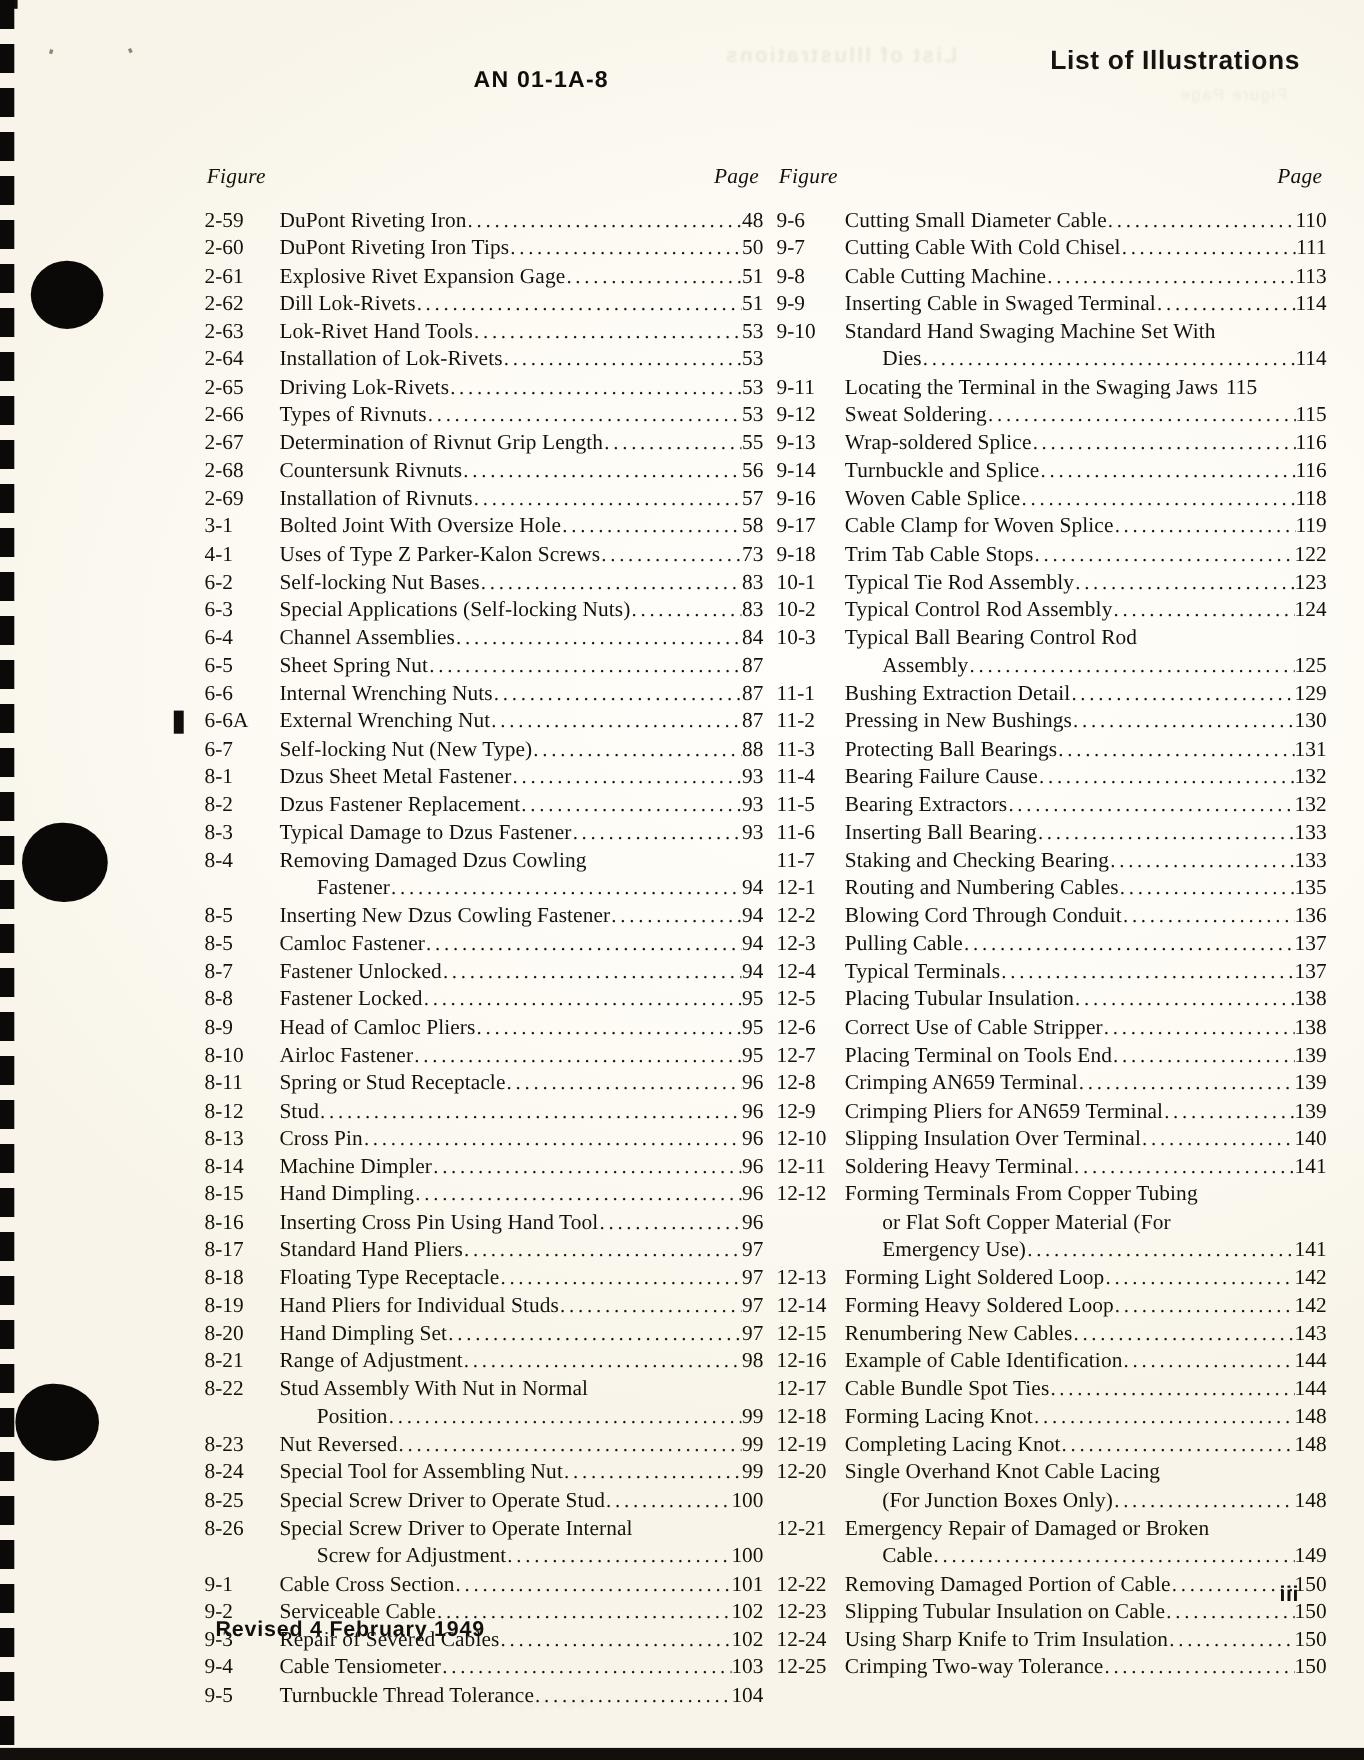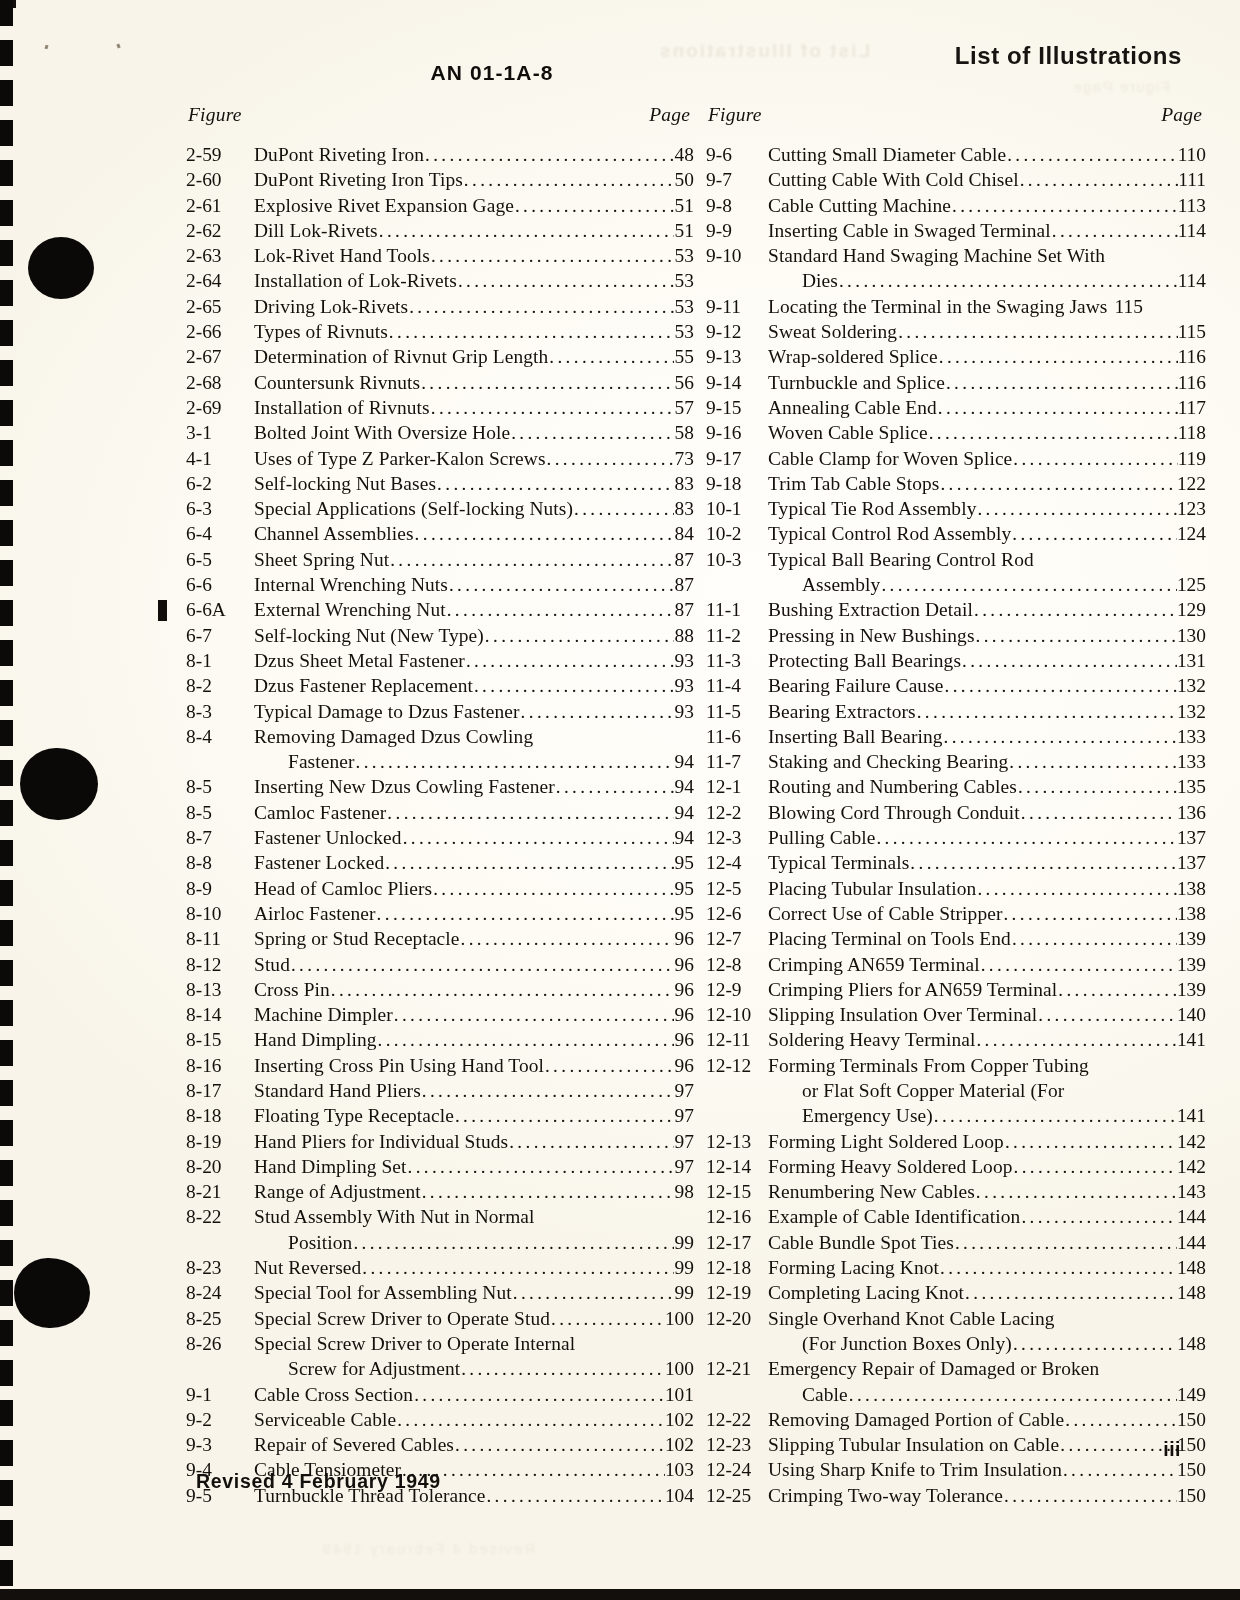--- a/index.html
+++ b/index.html
@@ -139,21 +139,21 @@
     display: flex;
     justify-content: space-between;
     align-items: baseline;
     font-style: italic;
     font-size: 19.5px;
     letter-spacing: .2px;
     margin-bottom: 16px;
     gap: 33px;
   }
   .col-head .fig-word  { padding-left: 2px; }
-  .col-head .page-word { padding-right: 4px; }
+  .col-head .page-word { padding-right: 4px; margin-top: 46px; }
 
   
   .entry {
     position: relative;
     display: flex;
     align-items: baseline;
     font-size: 19.4px;
     line-height: 25.3px;
     white-space: nowrap;
   }
@@ -771,28 +771,20 @@
           </div>
           <div class="entry tight">
             <span class="num">9-14</span>
             <span class="body">
               <span class="title">Turnbuckle and Splice</span>
               <span class="leader"></span>
               <span class="pg">116</span>
             </span>
           </div>
           <div class="entry tight">
-            <span class="num">9-15</span>
-            <span class="body">
-              <span class="title">Annealing Cable End</span>
-              <span class="leader"></span>
-              <span class="pg">117</span>
-            </span>
-          </div>
-          <div class="entry tight">
             <span class="num">9-16</span>
             <span class="body">
               <span class="title">Woven Cable Splice</span>
               <span class="leader"></span>
               <span class="pg">118</span>
             </span>
           </div>
           <div class="entry tight">
             <span class="num">9-17</span>
             <span class="body">

